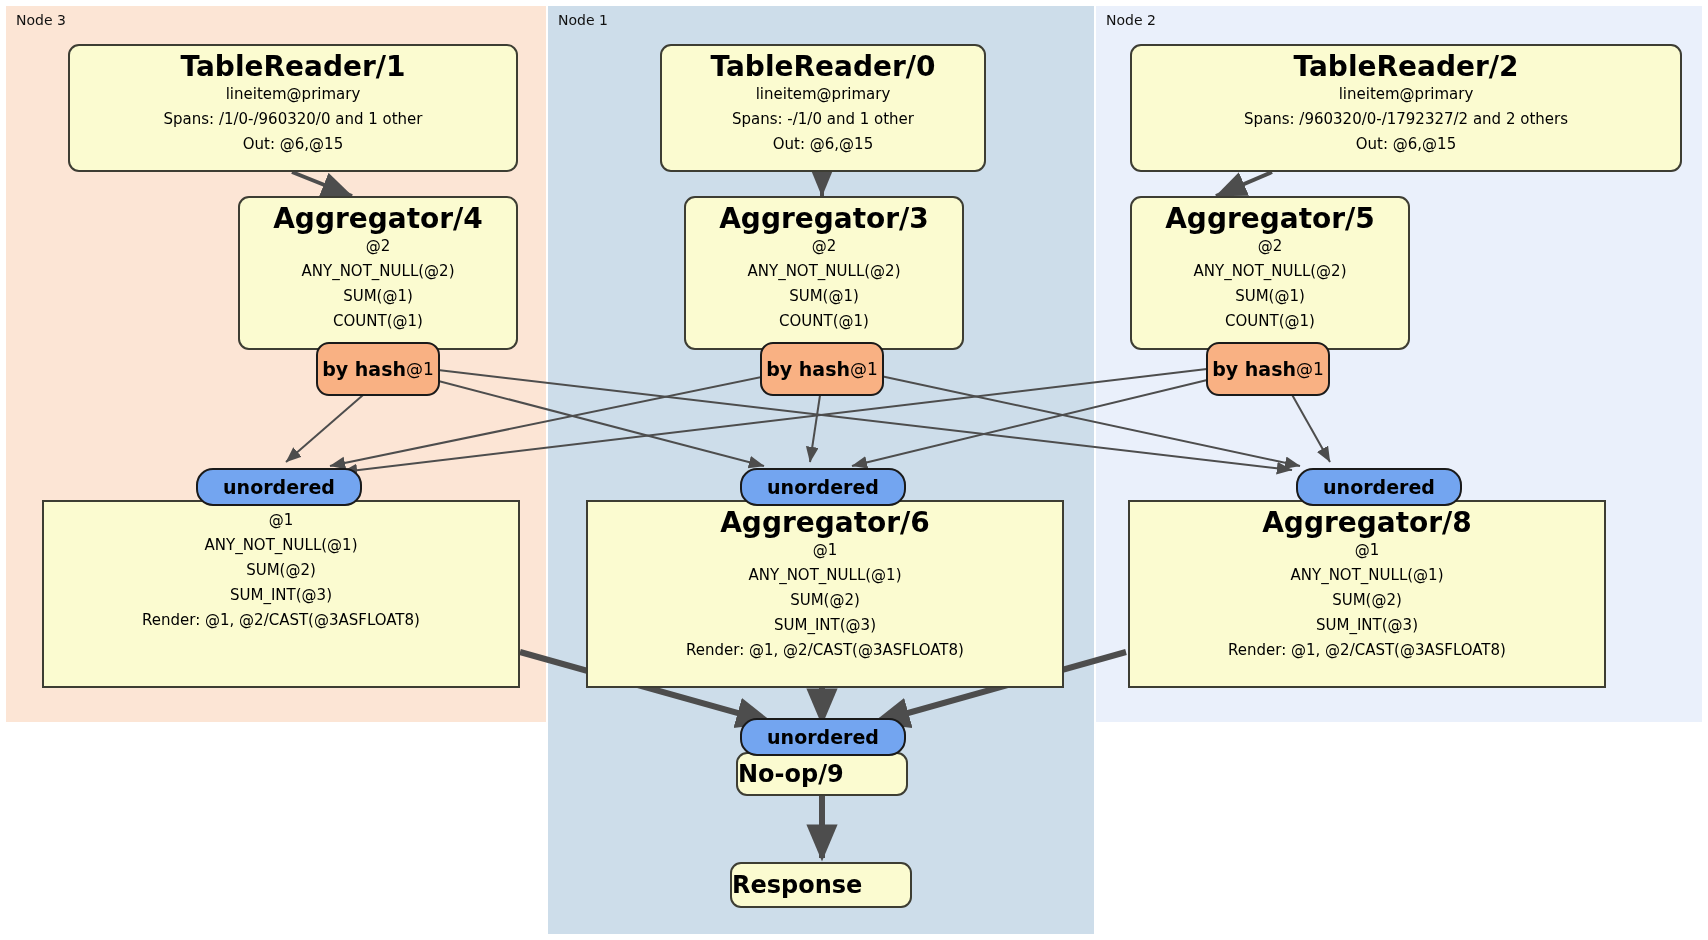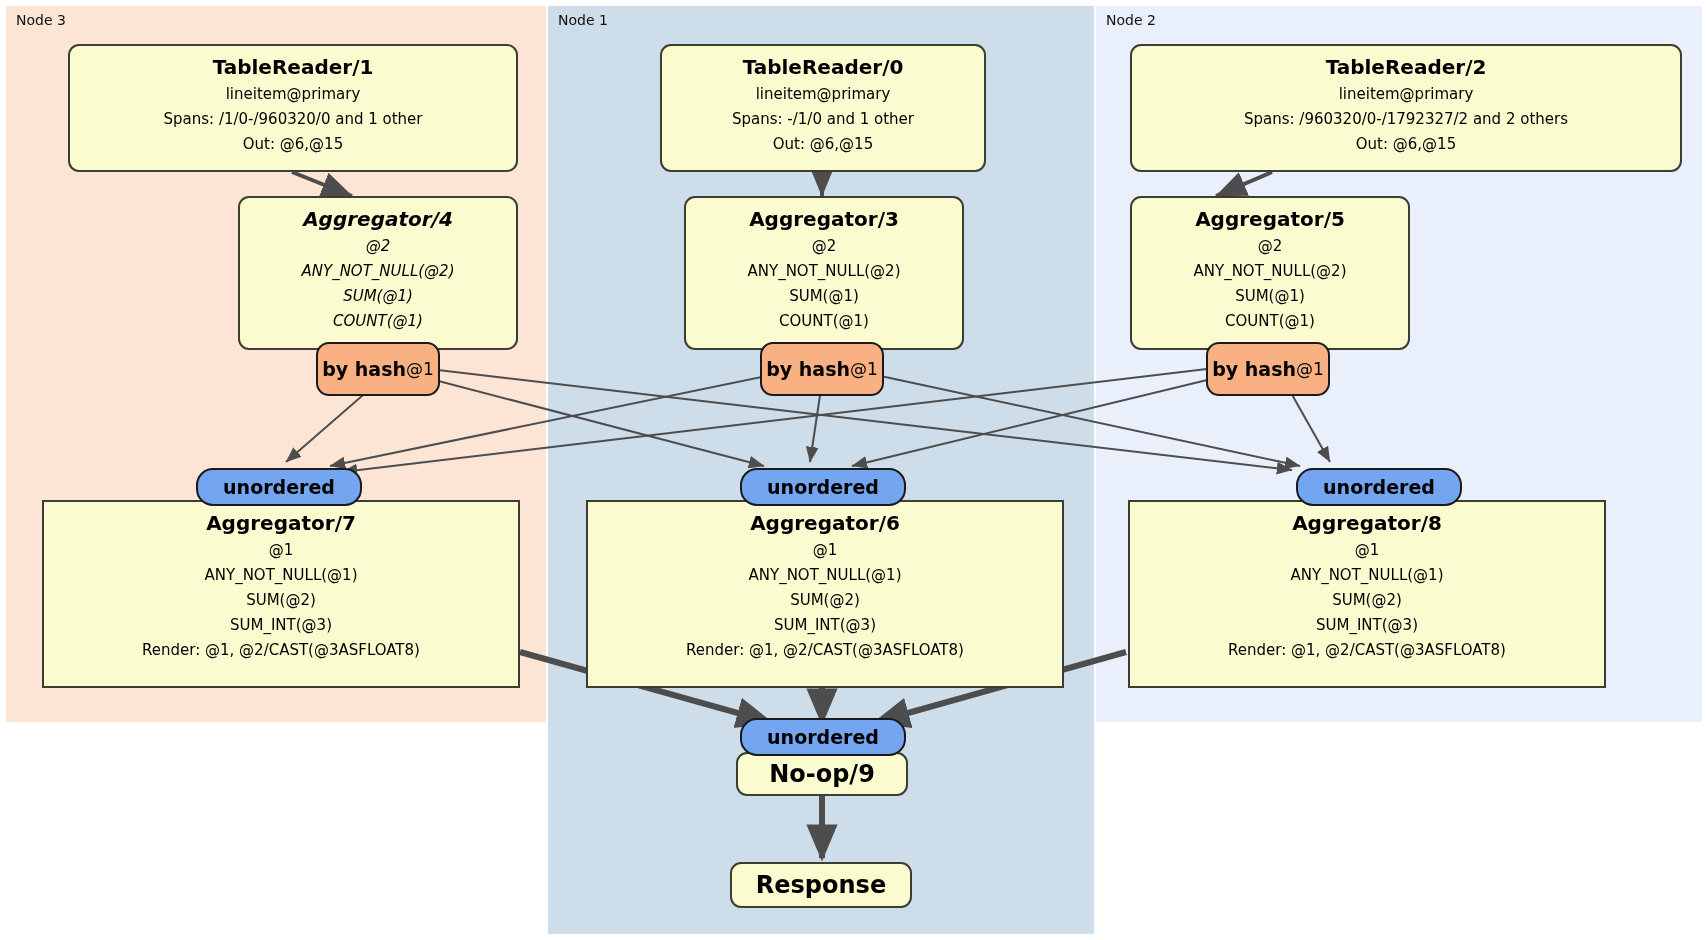--- a/index.html
+++ b/index.html
@@ -25,25 +25,25 @@
     background:#fbfbd0;
     border:2px solid #3d3d33;
     text-align:center;
     color:#000;
     font-size:20px;
     line-height:25px;
     padding-top:6px;
     z-index:6;
   }
   .proc.rounded{border-radius:11px;}
-  .proc .title{font-weight:bold;font-size:20px;line-height:30px;}
+  .proc .title{font-weight:bold;font-size:28px;line-height:30px;}
   .proc .ln{font-size:15px;line-height:25px;white-space:nowrap;}
 
   
-  .proc.small{padding-top:0;display:flex;align-items:center;justify-content:center;}
+  .proc.small{padding-top:0;display:flex;align-items:center;justify-content:flex-start;}
   .proc.small .title{font-size:24px;line-height:28px;}
 
   
   .pill{
     position:absolute;box-sizing:border-box;
     text-align:center;color:#000;
     border:2px solid #1a1a1a;
     z-index:9;
     display:flex;flex-direction:row;
     align-items:center;justify-content:center;
@@ -120,21 +120,21 @@
     <div class="ln">Out: @6,@15</div>
   </div>
 
   <div class="proc rounded" style="left:1130px;top:44px;width:552px;height:128px;">
     <div class="title">TableReader/2</div>
     <div class="ln">lineitem@primary</div>
     <div class="ln">Spans: /960320/0-/1792327/2 and 2 others</div>
     <div class="ln">Out: @6,@15</div>
   </div>
 
-  <div class="proc rounded" style="left:238px;top:196px;width:280px;height:154px;font-style:italic;">
+  <div class="proc rounded" style="left:238px;top:196px;width:280px;height:154px;">
     <div class="title">Aggregator/4</div>
     <div class="ln">@2</div>
     <div class="ln">ANY_NOT_NULL(@2)</div>
     <div class="ln">SUM(@1)</div>
     <div class="ln">COUNT(@1)</div>
   </div>
 
   <div class="proc rounded" style="left:684px;top:196px;width:280px;height:154px;">
     <div class="title">Aggregator/3</div>
     <div class="ln">@2</div>
@@ -172,21 +172,20 @@
 
   <div class="pill unordered" style="left:740px;top:468px;width:166px;height:38px;">
     <span class="p1">unordered</span>
   </div>
 
   <div class="pill unordered" style="left:1296px;top:468px;width:166px;height:38px;">
     <span class="p1">unordered</span>
   </div>
 
   <div class="proc" style="left:42px;top:500px;width:478px;height:188px;">
-    <div class="title">Aggregator/7</div>
     <div class="ln">@1</div>
     <div class="ln">ANY_NOT_NULL(@1)</div>
     <div class="ln">SUM(@2)</div>
     <div class="ln">SUM_INT(@3)</div>
     <div class="ln">Render: @1, @2/CAST(@3ASFLOAT8)</div>
   </div>
 
   <div class="proc" style="left:586px;top:500px;width:478px;height:188px;">
     <div class="title">Aggregator/6</div>
     <div class="ln">@1</div>

